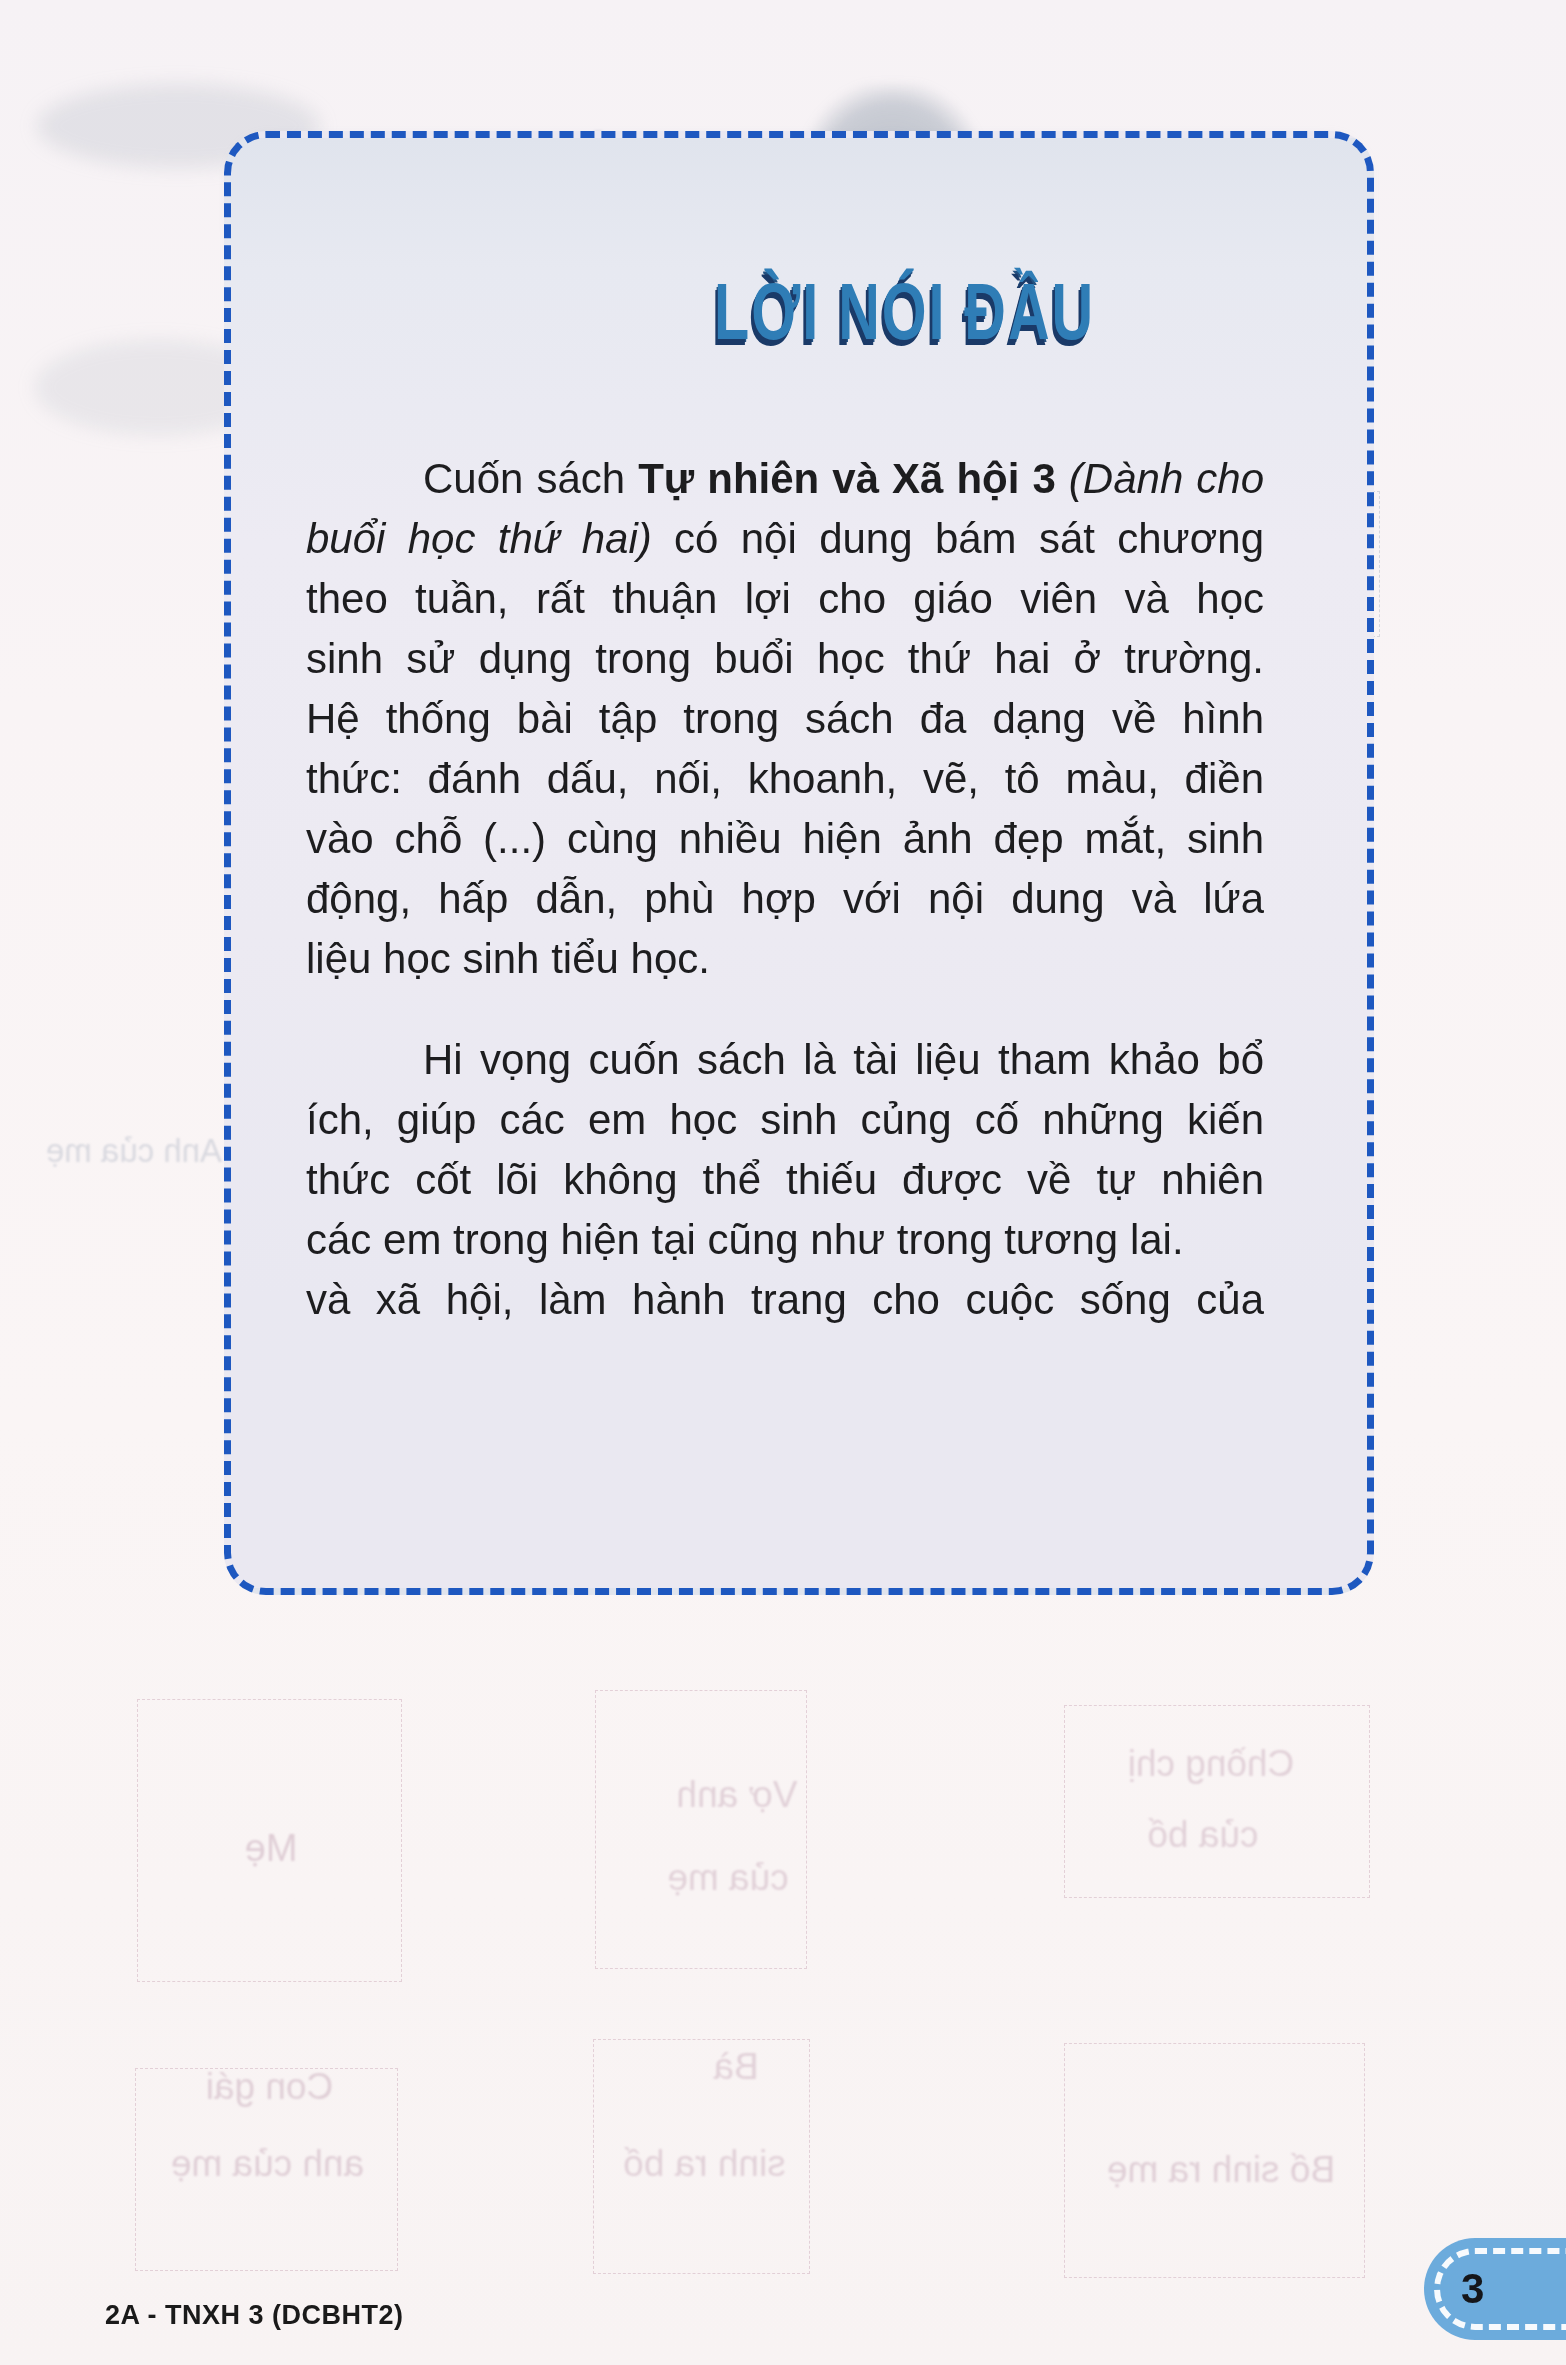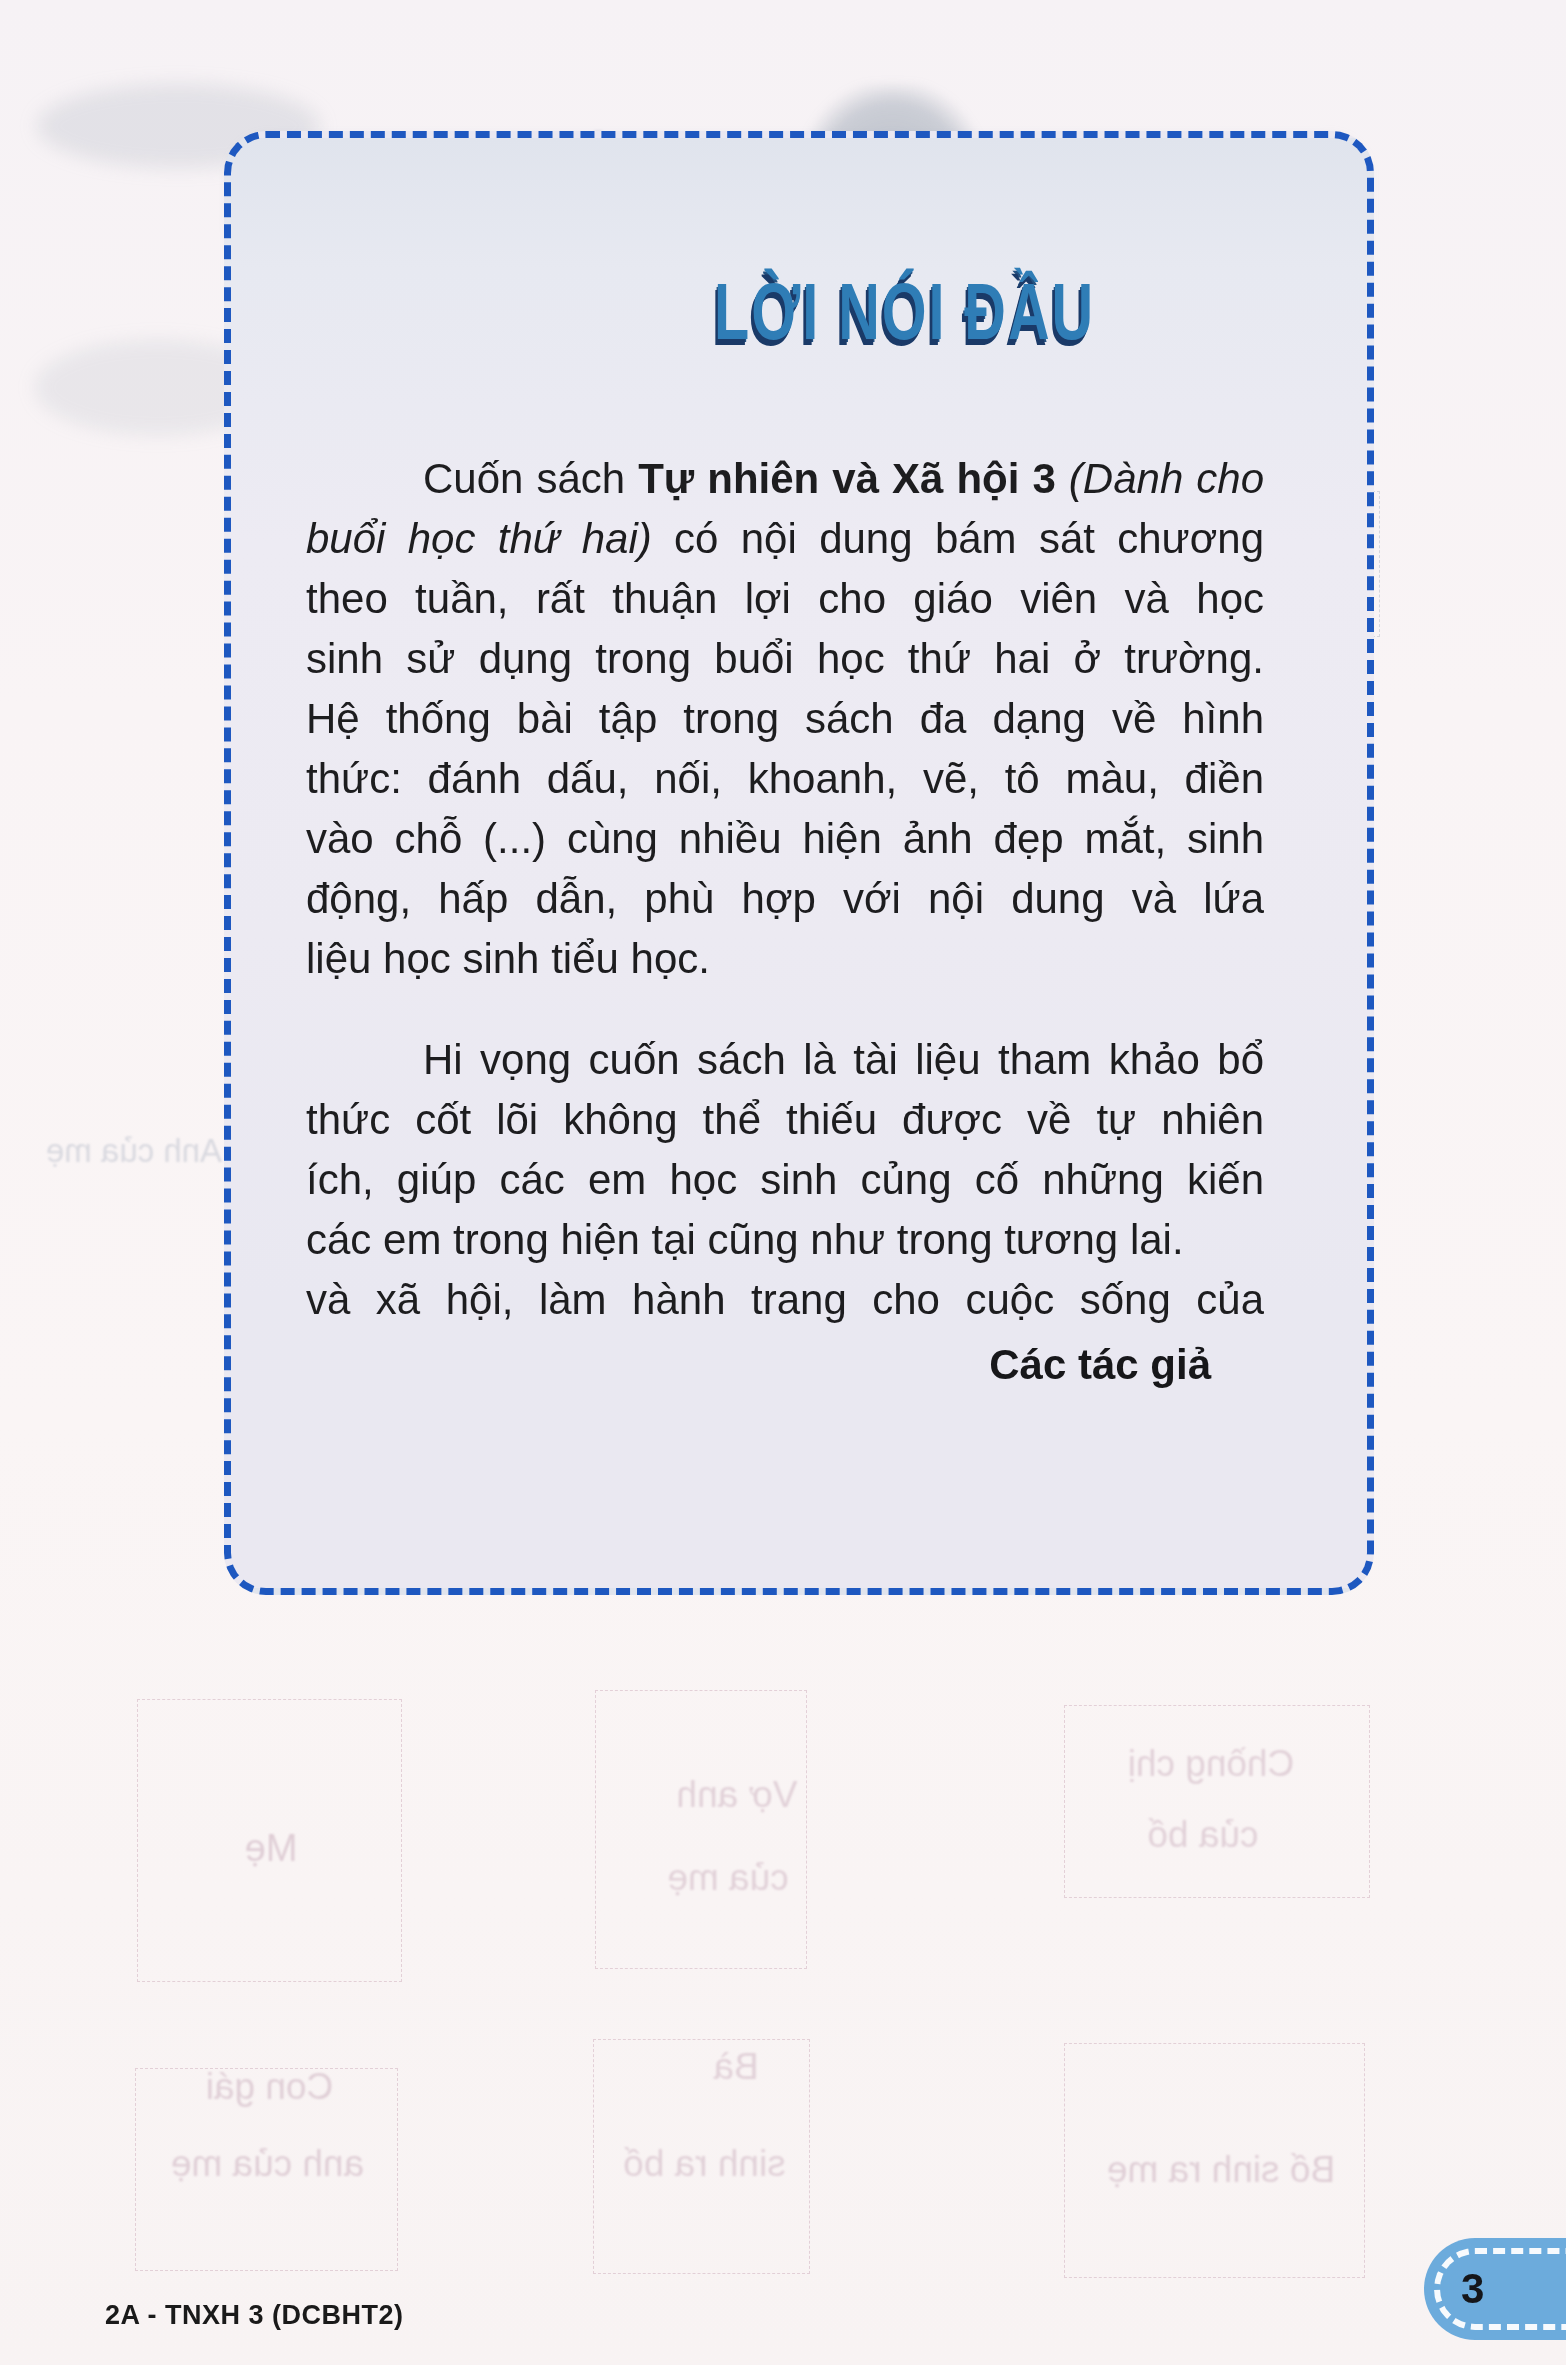--- a/index.html
+++ b/index.html
@@ -150,26 +150,25 @@
         <div class="line"><span>theo tuần, rất thuận lợi cho giáo viên và học</span></div>
         <div class="line"><span>sinh sử dụng trong buổi học thứ hai ở trường.</span></div>
         <div class="line"><span>Hệ thống bài tập trong sách đa dạng về hình</span></div>
         <div class="line"><span>thức: đánh dấu, nối, khoanh, vẽ, tô màu, điền</span></div>
         <div class="line"><span>vào chỗ (...) cùng nhiều hiện ảnh đẹp mắt, sinh</span></div>
         <div class="line"><span>động, hấp dẫn, phù hợp với nội dung và lứa</span></div>
         <div class="line last"><span>liệu học sinh tiểu học.</span></div>
       </div>
       <div class="para">
         <div class="line indent"><span>Hi vọng cuốn sách là tài liệu tham khảo bổ</span></div>
+        <div class="line"><span>ích, giúp các em học sinh củng cố những kiến</span></div>
         <div class="line"><span>thức cốt lõi không thể thiếu được về tự nhiên</span></div>
-        <div class="line"><span>ích, giúp các em học sinh củng cố những kiến</span></div>
         <div class="line last"><span>các em trong hiện tại cũng như trong tương lai.</span></div>
         <div class="line"><span>và xã hội, làm hành trang cho cuộc sống của</span></div>
       </div>
-      <div class="signature">Các tác giả</div>
     </div>
 
   <div class="footer-code">2A - TNXH 3 (DCBHT2)</div>
 
   <div class="page-tab">
     <div class="page-tab-inner"></div>
     <div class="page-tab-num">3</div>
   </div>
 
 </div>

